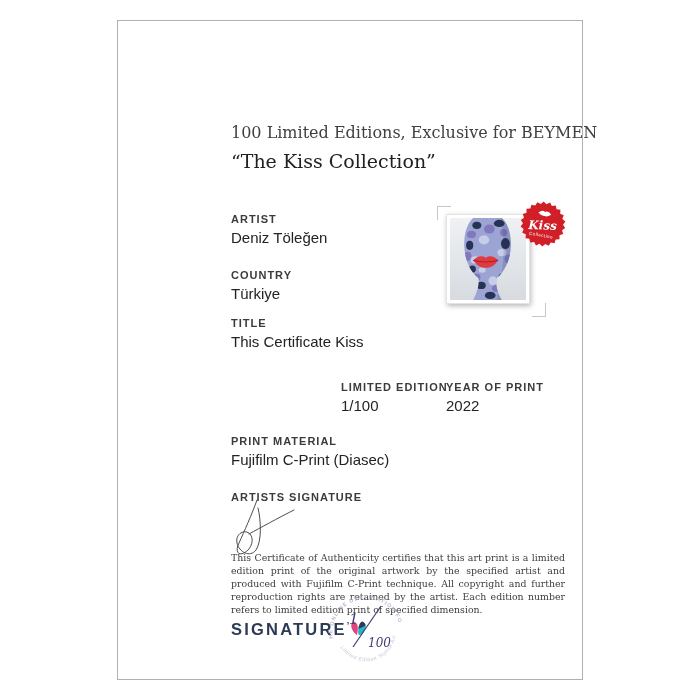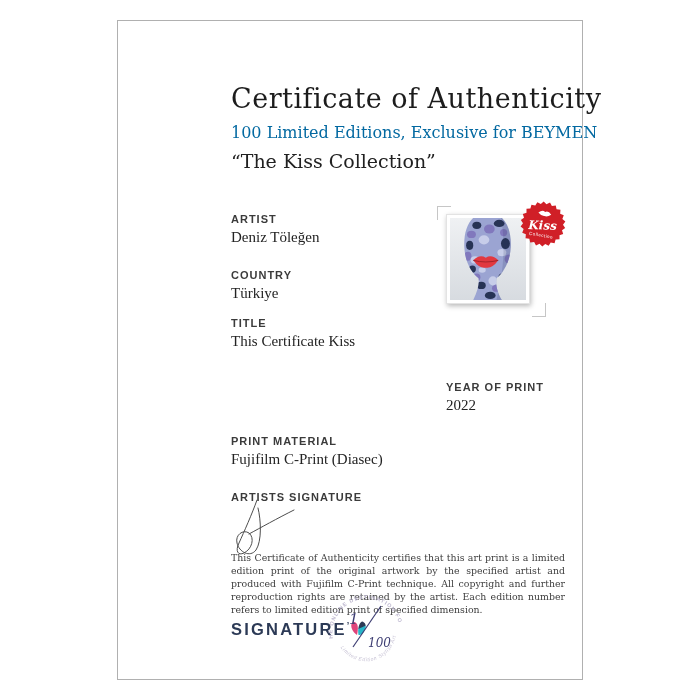--- a/index.html
+++ b/index.html
@@ -4,28 +4,28 @@
 <style>
   html,body{margin:0;padding:0;background:#ffffff;width:700px;height:700px;
     font-family:"Liberation Sans",sans-serif;-webkit-font-smoothing:antialiased;}
   .page{position:absolute;left:117px;top:20px;width:466px;height:660px;
     background:#ffffff;border:1px solid #b0b0b0;box-sizing:border-box;}
   .abs{position:absolute;}
 
   .cert-title{left:113px;top:62px;font-family:"DejaVu Serif",serif;font-size:27px;
     letter-spacing:0.5px;color:#1c1c1c;white-space:nowrap;}
   .cert-subtitle{left:113px;top:102px;font-family:"DejaVu Serif",serif;font-size:16px;
-    color:#0369a1;white-space:nowrap;}
+    color:#404040;white-space:nowrap;}
   .cert-collection{left:113px;top:129px;font-family:"DejaVu Serif",serif;font-size:19px;
     color:#212121;white-space:nowrap;}
 
   .field{left:113px;}
   .field .lbl{font-size:11px;font-weight:bold;letter-spacing:1px;color:#3b3b3b;
     text-transform:uppercase;}
-  .field .val{margin-top:4px;font-family:Liberation Serif, serif;font-size:15px;color:#232323;
+  .field .val{margin-top:4px;font-family:Liberation Sans, sans-serif;font-size:15px;color:#232323;
     white-space:nowrap;}
 
   .legal{left:113px;top:530px;width:334px;font-family:"DejaVu Serif",serif;
     font-size:9.4px;line-height:13px;color:#3d3d3d;text-align:justify;}
 
   .frame{left:328px;top:193px;background:#ffffff;border:1px solid #e3e3e3;padding:3px;
     box-shadow:1px 2px 5px rgba(0,0,0,0.28);line-height:0;}
   .cropmark{width:13px;height:13px;}
   .crop-tl{left:319px;top:185px;border-left:1px solid #c6c6c6;border-top:1px solid #c6c6c6;}
   .crop-br{left:414px;top:282px;border-right:1px solid #c6c6c6;border-bottom:1px solid #c6c6c6;}
@@ -36,21 +36,20 @@
   .logo{left:113px;top:598px;height:20px;display:flex;align-items:center;}
   .logo .brand{font-size:16.5px;font-weight:bold;letter-spacing:2.2px;color:#2c3a56;}
   .logo .mark{font-size:9px;font-weight:bold;color:#2c3a56;margin:-8px 1px 0 0;}
   .stamp{left:206px;top:568px;}
 </style>
 </head>
 <body>
 
 <div class="page">
 
-  <div class="abs cert-title">Certificate of Authenticity</div>
   <div class="abs cert-subtitle">100 Limited Editions, Exclusive for BEYMEN</div>
   <div class="abs cert-collection">“The Kiss Collection”</div>
 
   <div class="abs cropmark crop-tl"></div>
   <div class="abs cropmark crop-br"></div>
   <div class="abs frame">
     <svg width="76" height="82" viewBox="0 0 85 90" preserveAspectRatio="none">
       <defs>
         <linearGradient id="bgGrad" x1="0" y1="0" x2="0" y2="1">
           <stop offset="0" stop-color="#eff1f3"></stop>
@@ -106,20 +105,24 @@
     <div class="val">Deniz Töleğen</div>
   </div>
   <div class="abs field" style="top:248px">
     <div class="lbl">COUNTRY</div>
     <div class="val">Türkiye</div>
   </div>
   <div class="abs field" style="top:296px">
     <div class="lbl">TITLE</div>
     <div class="val">This Certificate Kiss</div>
   </div>
+  <div class="abs field" style="top:360px;left:223px">
+    <div class="lbl">LIMITED EDITION</div>
+    <div class="val">1/100</div>
+  </div>
   <div class="abs field" style="top:360px;left:328px">
     <div class="lbl">YEAR OF PRINT</div>
     <div class="val">2022</div>
   </div>
   <div class="abs field" style="top:414px">
     <div class="lbl">PRINT MATERIAL</div>
     <div class="val">Fujifilm C-Print (Diasec)</div>
   </div>
   <div class="abs field" style="top:470px">
     <div class="lbl">ARTISTS SIGNATURE</div>

